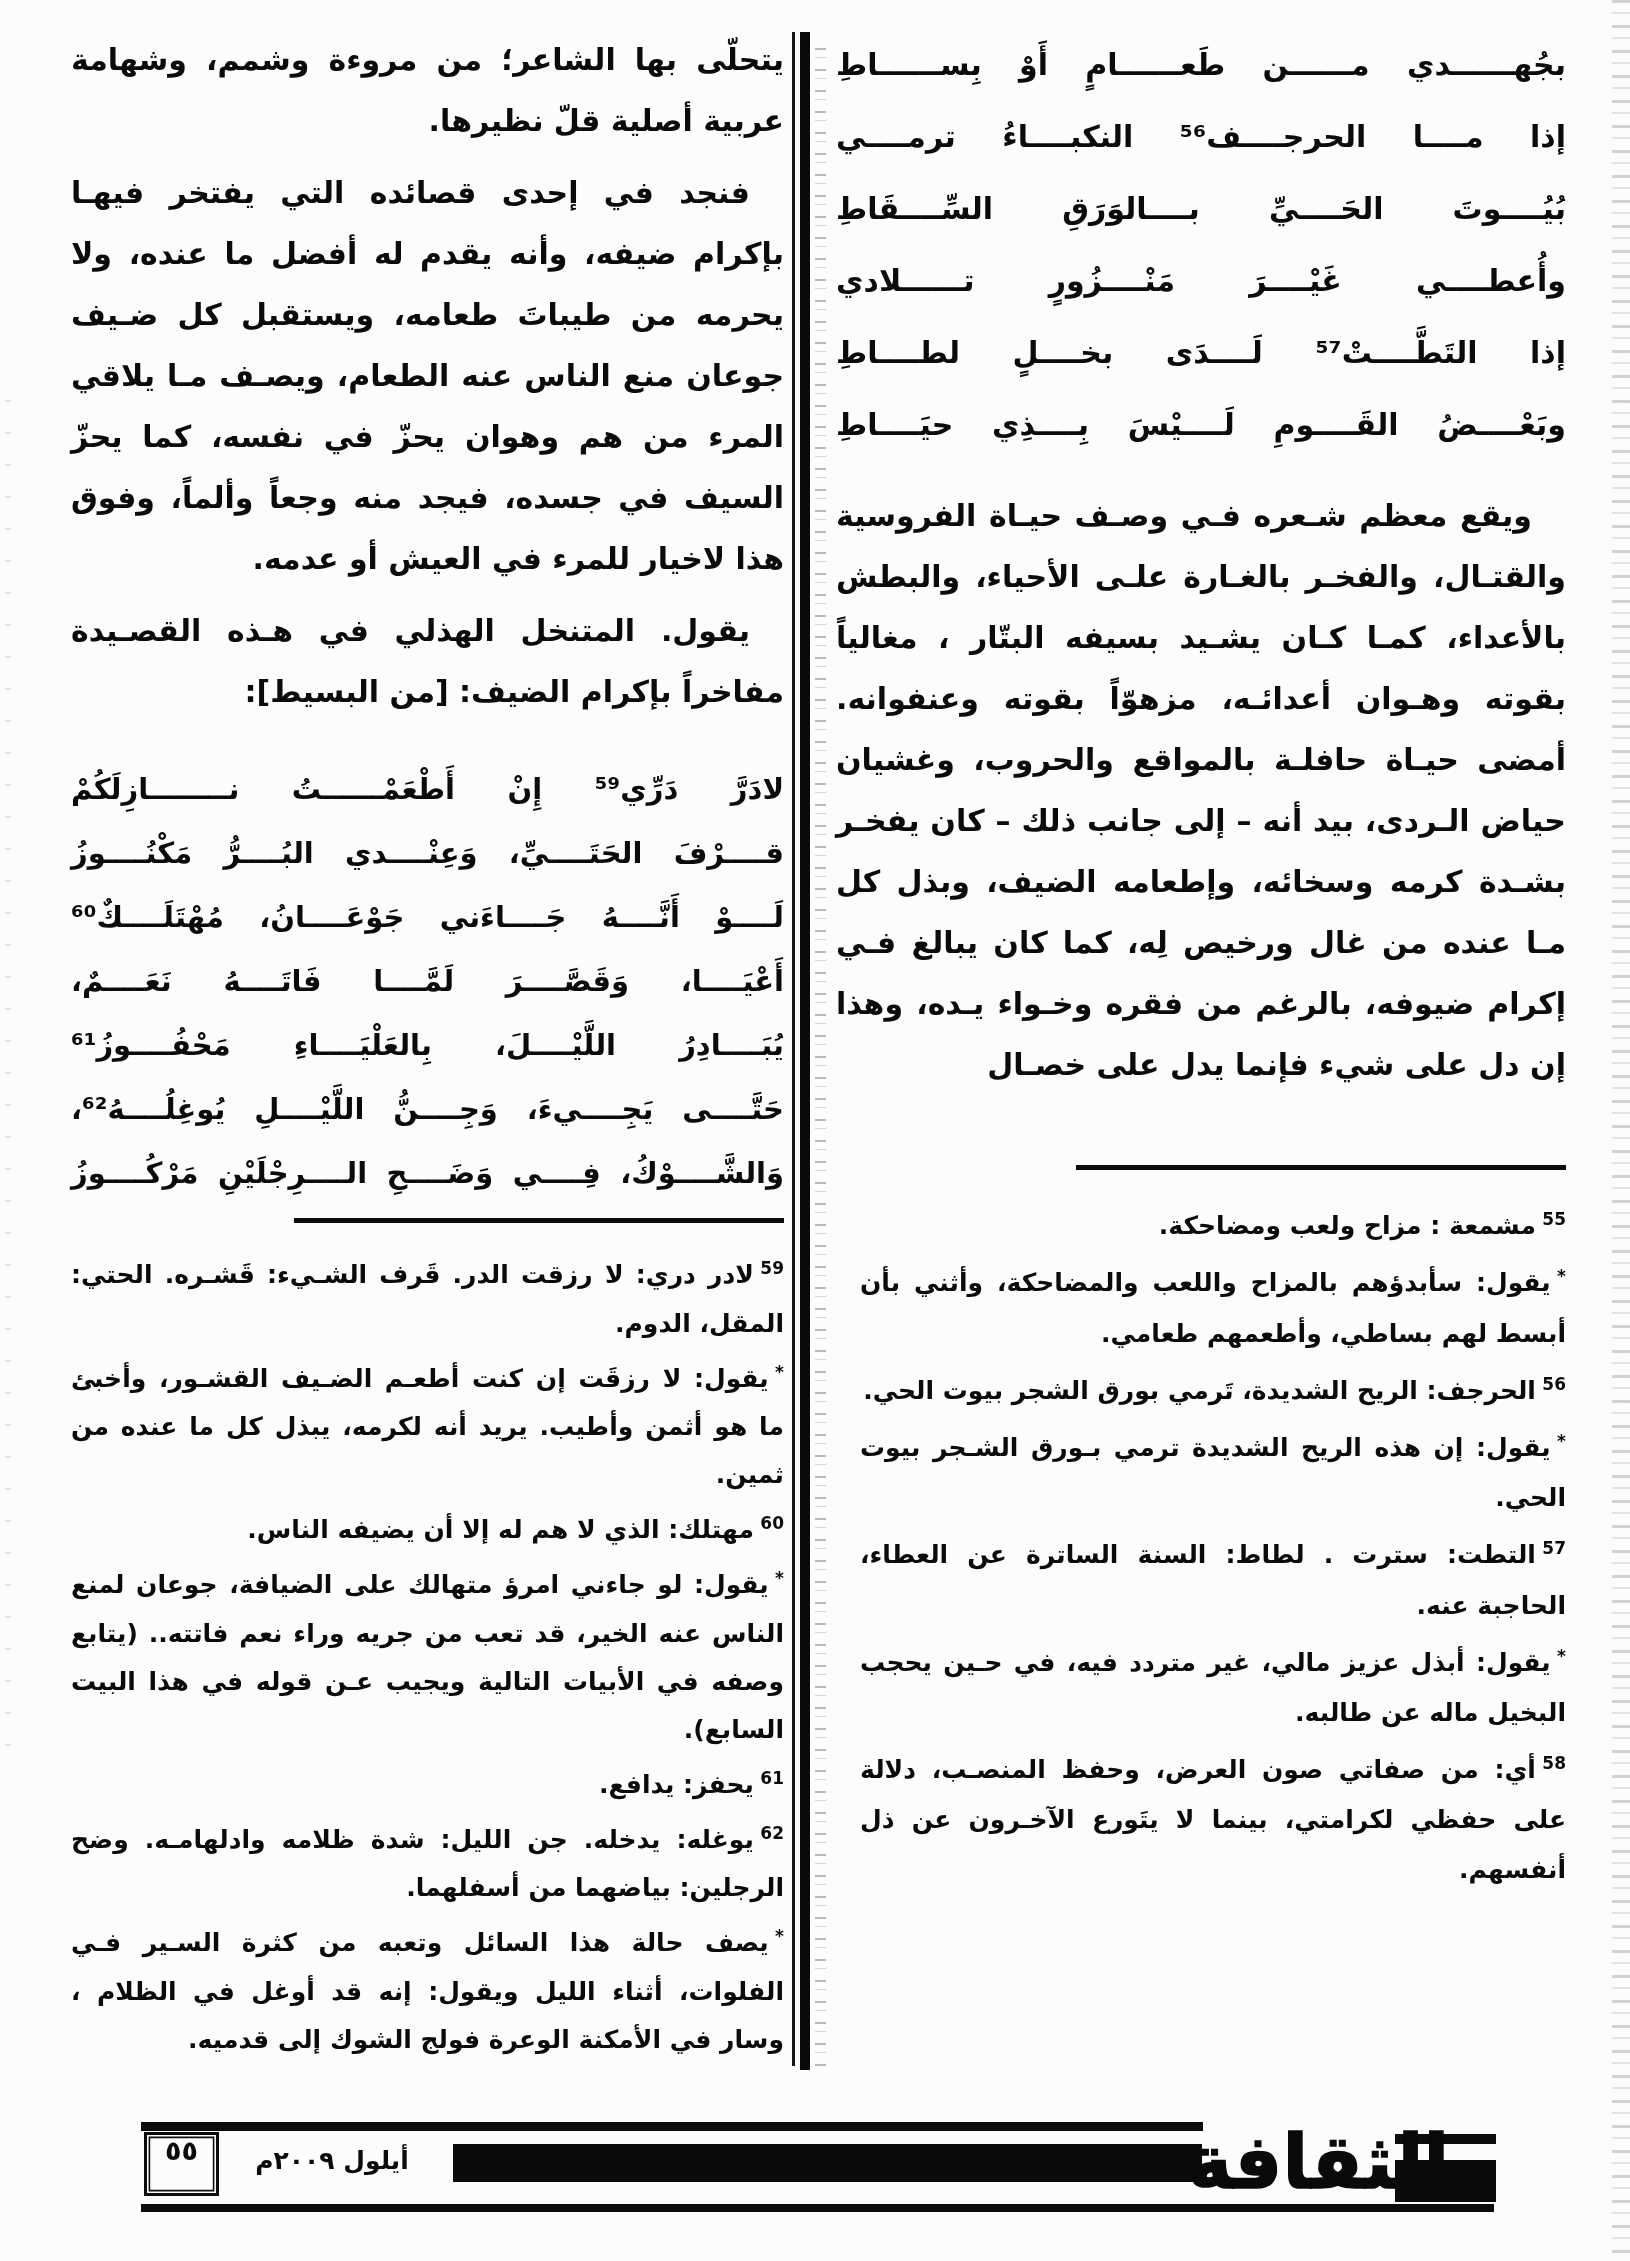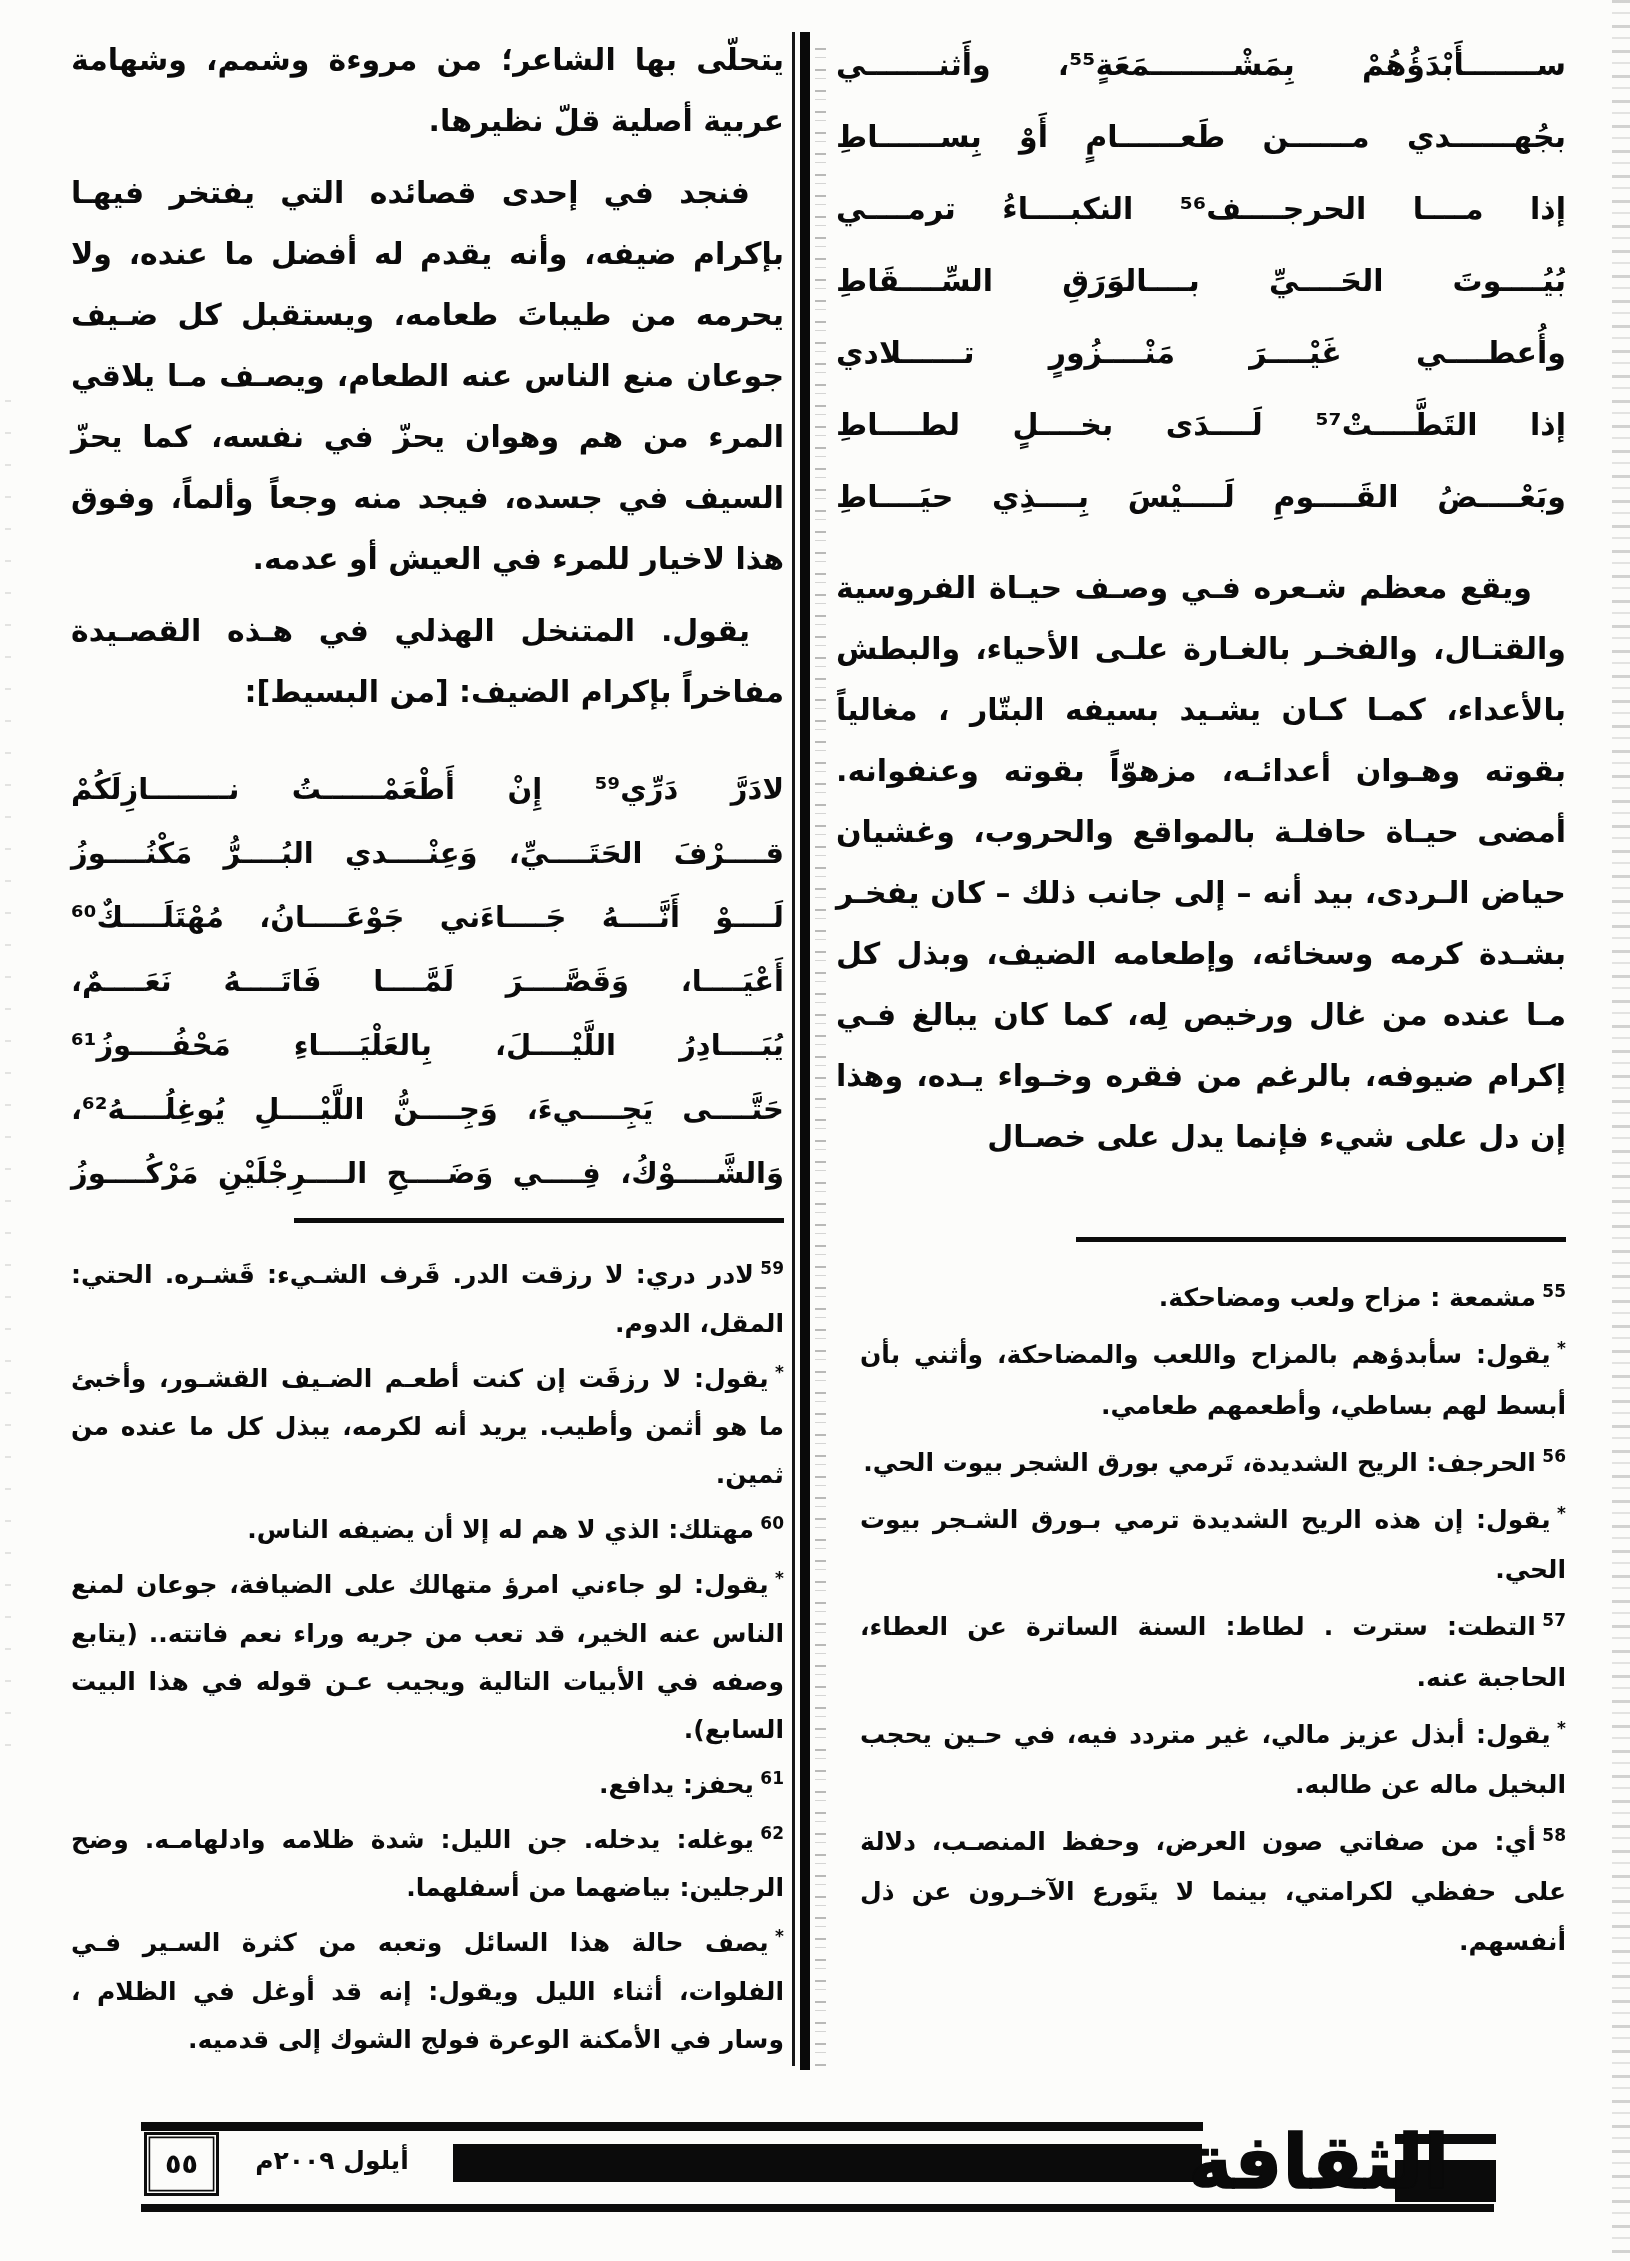--- a/index.html
+++ b/index.html
@@ -87,21 +87,21 @@
   
   .footer{position:absolute;left:0;top:2114px;width:1630px;height:147px;}
   .f-rule-top{position:absolute;left:141px;top:8px;width:1062px;height:8.8px;background:#0c0c0c;}
   .f-rule-top-right{position:absolute;left:1395px;top:20px;width:101px;height:10.4px;background:#0c0c0c;}
   .f-bar-mid{position:absolute;left:453px;top:30px;width:749px;height:38px;background:#0b0b0b;}
   .f-block-right{position:absolute;left:1395px;top:46px;width:101px;height:42px;background:#0b0b0b;}
   .f-rule-bottom{position:absolute;left:141px;top:90px;width:1353px;height:8px;background:#0c0c0c;}
   .pagenum-box{
     position:absolute;left:144px;top:17.6px;width:69px;height:58px;
     border:3.2px solid #0c0c0c;background:#fcfcfa;
-    display:flex;align-items:center;justify-content:center;
+    display:flex;justify-content:center;
     box-shadow:0 0 0 1.6px #fcfcfa inset, 0 0 0 3.2px #0c0c0c inset;
   }
   .pagenum{font-size:27px;font-weight:bold;letter-spacing:4.8px;}
   .issue-date{
     position:absolute;left:240px;top:32px;width:184px;
     font-size:25px;font-weight:bold;text-align:center;direction:rtl;
   }
   .magazine-logo{
     position:absolute;left:1220px;top:3.2px;width:197px;height:90px;
     display:flex;align-items:center;justify-content:center;
@@ -110,21 +110,20 @@
     color:#0a0a0a;direction:rtl;line-height:1;
   }
 </style>
 </head>
 <body>
 
 <div class="page">
 
   <div class="col col-right">
     <div class="poem">
-      <div class="poem-line">ســـــــأَبْدَؤُهُمْ بِمَشْــــــــمَعَةٍ⁵⁵، وأَثنـــــــي</div>
       <div class="poem-line">بجُهــــــدي مــــــن طَعــــــامٍ أَوْ بِســــــاطِ</div>
       <div class="poem-line">إذا مــــا الحرجــــف⁵⁶ النكبــــاءُ ترمــــي</div>
       <div class="poem-line">بُيُــــوتَ الحَــــيِّ بــــالوَرَقِ السِّــــقَاطِ</div>
       <div class="poem-line">وأُعطــــي غَيْــــرَ مَنْــــزُورٍ تــــــلادي</div>
       <div class="poem-line">إذا التَطَّــــتْ⁵⁷ لَــــدَى بخــــلٍ لطــــاطِ</div>
       <div class="poem-line">وبَعْــــضُ القَــــومِ لَــــيْسَ بِــــذِي حيَــــاطِ</div>
     </div>
     <div class="para indent">ويقع معظم شـعره فـي وصـف حيـاة الفروسية والقتـال، والفخـر بالغـارة علـى الأحياء، والبطش بالأعداء، كمـا كـان يشـيد بسيفه البتّار ، مغالياً بقوته وهـوان أعدائـه، مزهوّاً بقوته وعنفوانه. أمضى حيـاة حافلـة بالمواقع والحروب، وغشيان حياض الـردى، بيد أنه – إلى جانب ذلك – كان يفخـر بشـدة كرمه وسخائه، وإطعامه الضيف، وبذل كل مـا عنده من غال ورخيص لِه، كما كان يبالغ فـي إكرام ضيوفه، بالرغم من فقره وخـواء يـده، وهذا إن دل على شيء فإنما يدل على خصـال</div>
     <div class="fnsep"></div>
     <div class="footnotes">

